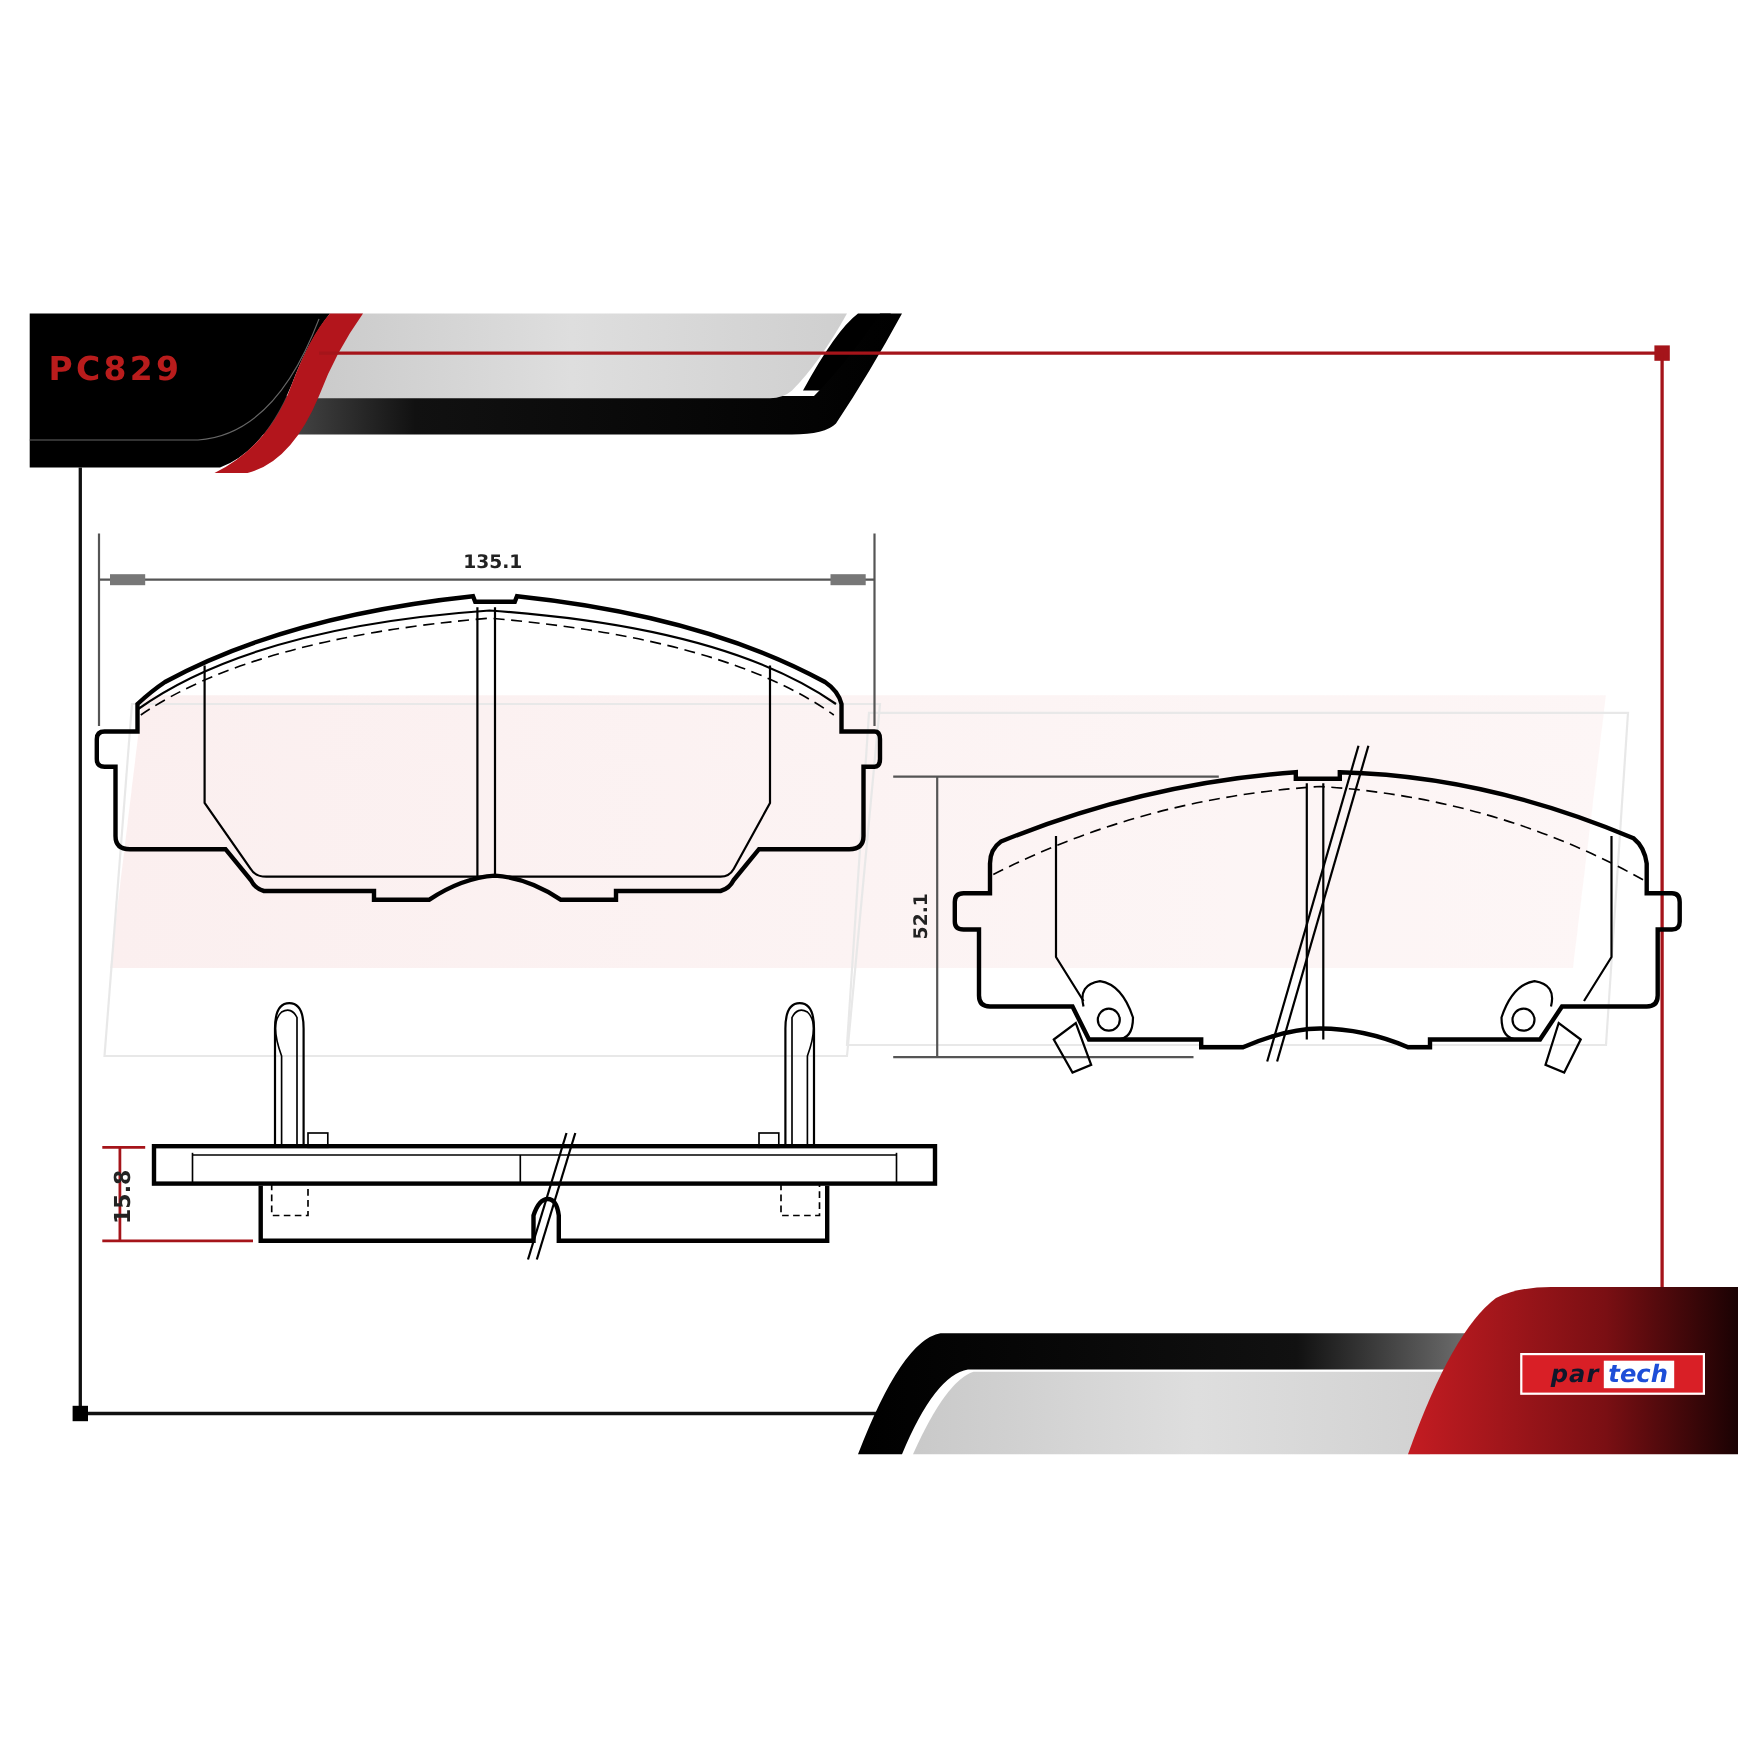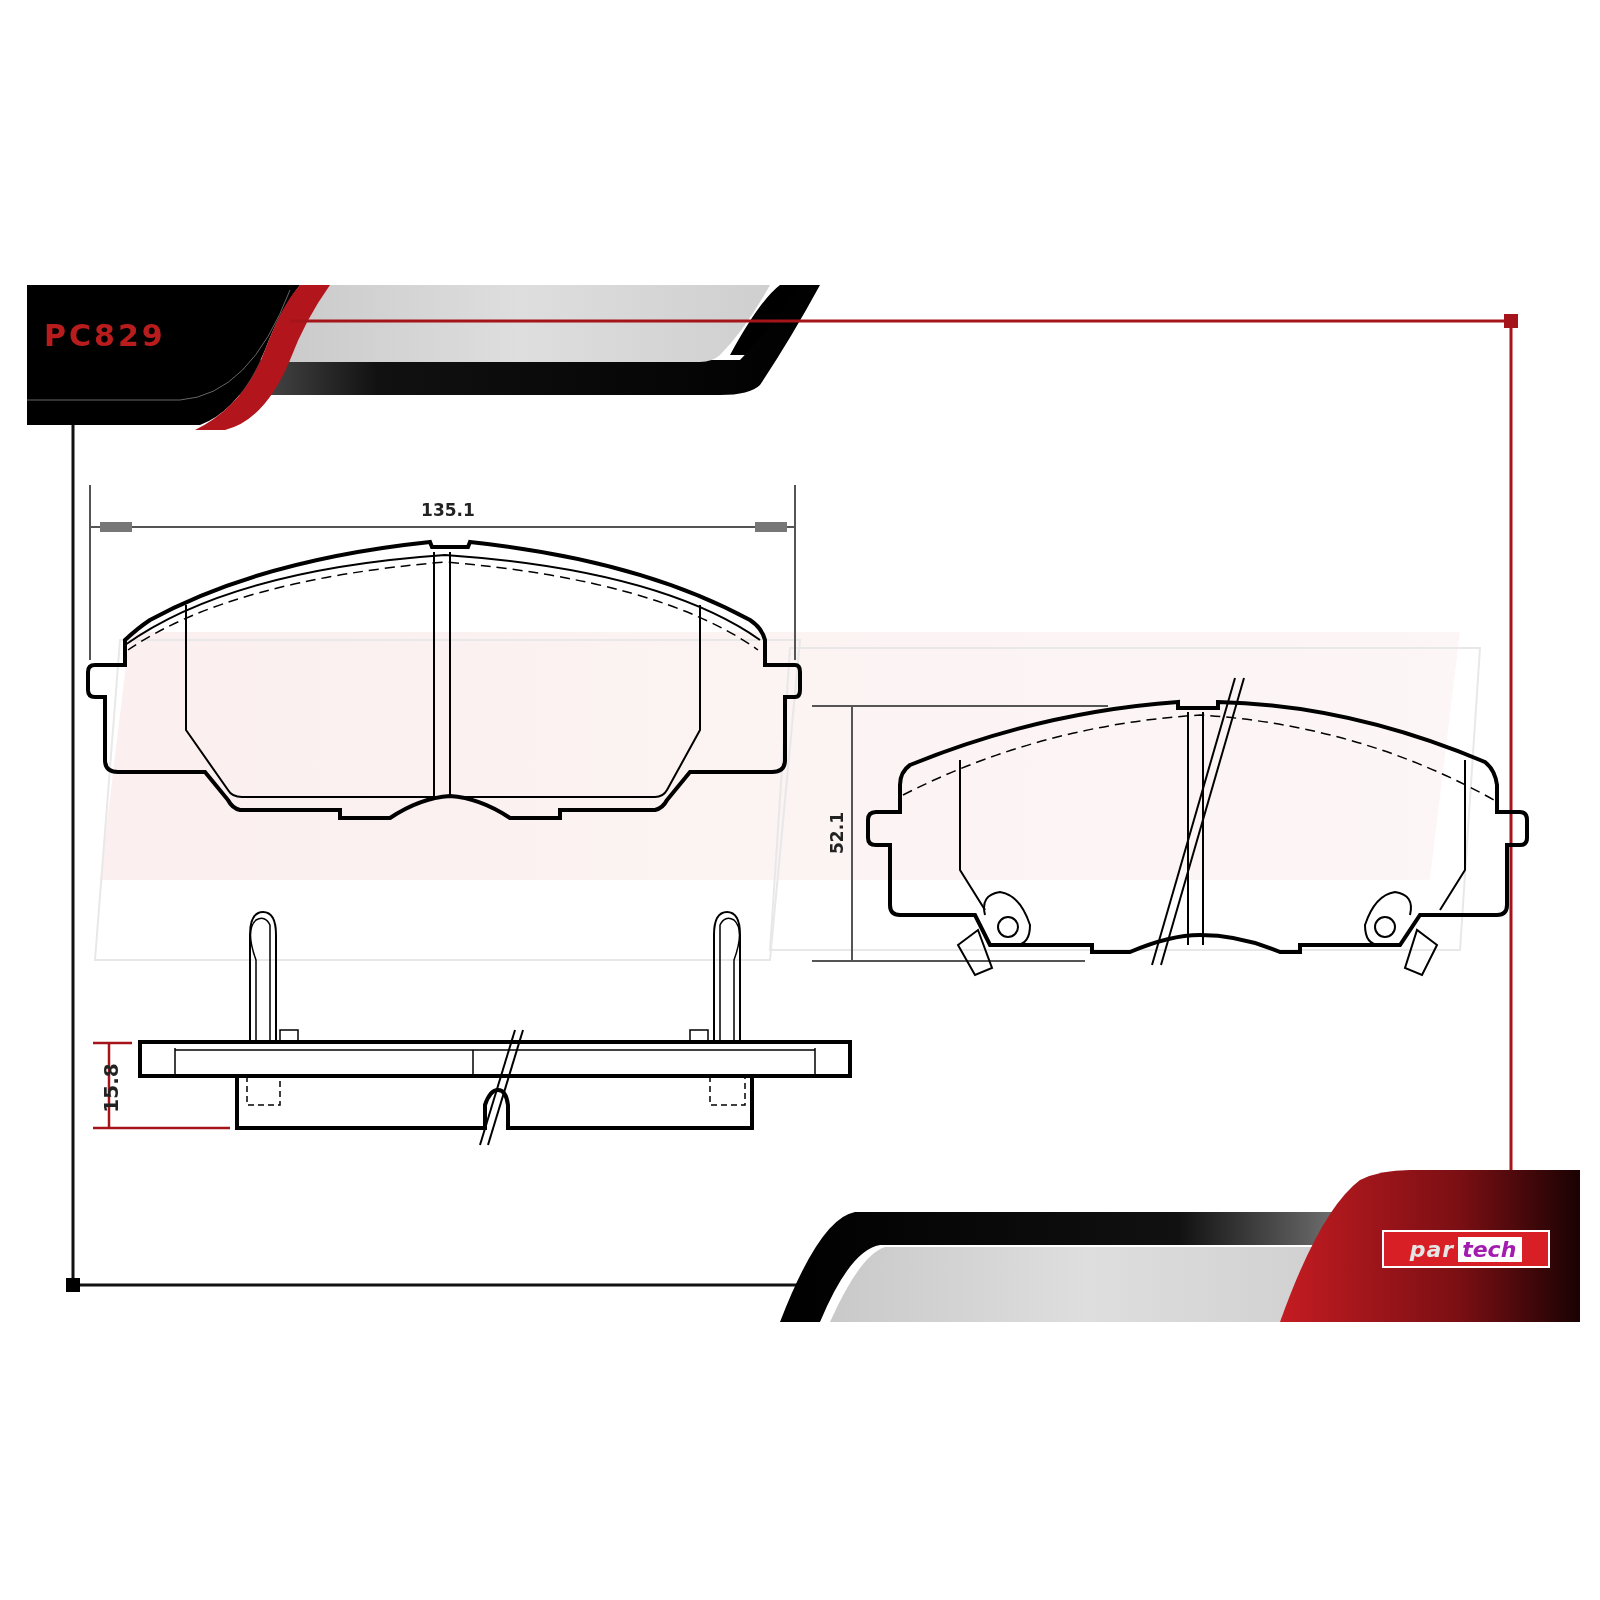--- a/index.html
+++ b/index.html
@@ -9,22 +9,22 @@
     position: absolute; left: 44px; top: 318px;
     font-family: "DejaVu Sans", sans-serif; font-weight: bold;
     font-size: 30px; letter-spacing: 3px; color: #b91c1c;
   }
   .dim-label { font-family: "DejaVu Sans", sans-serif; font-weight: bold; fill: #222; }
   .brand-badge {
     position: absolute; left: 1382px; top: 1230px; width: 168px; height: 38px;
     background: #d91f26; border: 2px solid #ffffff; box-sizing: border-box;
     display: flex; align-items: center; justify-content: center;
   }
-  .brand-par { color: #e5e5e5; font-style: italic; font-weight: bold; font-size: 22px; letter-spacing: 1px; font-family: "DejaVu Sans", sans-serif; }
-  .brand-tech { color: #a21caf; background: #ffffff; font-style: italic; font-weight: bold; font-size: 22px; padding: 0 6px 0 4px; margin-left: 4px; font-family: "DejaVu Sans", sans-serif; }
+  .brand-par { color: #0f172a; font-style: italic; font-weight: bold; font-size: 22px; letter-spacing: 1px; font-family: "DejaVu Sans", sans-serif; }
+  .brand-tech { color: #1d4ed8; background: #ffffff; font-style: italic; font-weight: bold; font-size: 22px; padding: 0 6px 0 4px; margin-left: 4px; font-family: "DejaVu Sans", sans-serif; }
 </style>
 </head>
 <body>
 
 <svg id="sheet" width="1600" height="1600" viewBox="0 0 1600 1600" xmlns="http://www.w3.org/2000/svg">
   <defs>
     <linearGradient id="grayBand" x1="0" y1="0" x2="1" y2="0">
       <stop offset="0" stop-color="#c9c9c9"></stop>
       <stop offset="0.5" stop-color="#dedede"></stop>
       <stop offset="1" stop-color="#cfcfcf"></stop>

